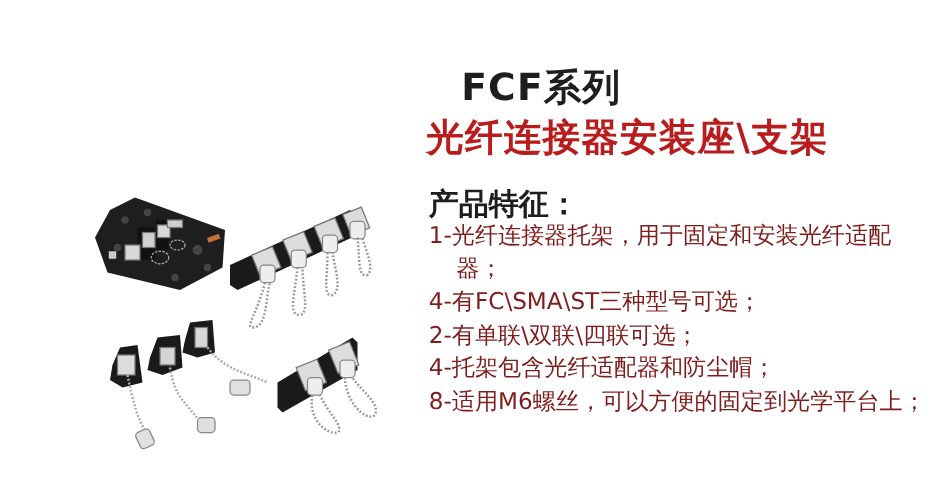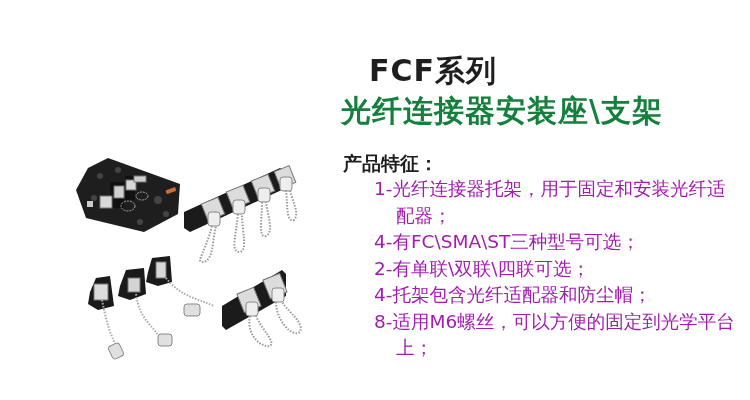--- a/index.html
+++ b/index.html
@@ -1,23 +1,23 @@
 <!DOCTYPE html>
 <html><head>
 <meta charset="utf-8">
 <style>
   html, body { margin: 0; padding: 0; }
   body { width: 750px; height: 400px; background: #ffffff; position: relative; overflow: hidden; font-family: "DejaVu Sans", sans-serif; color: #222; }
   .title-block { position: absolute; left: 341px; top: 52px; }
   .title1 { font-size: 30px; font-weight: bold; line-height: 38px; color: #1e1e1e; letter-spacing: 1px; margin-left: 28px; }
-  .title2 { font-size: 30px; font-weight: bold; line-height: 42px; color: #15803d; letter-spacing: 1px; }
+  .title2 { font-size: 30px; font-weight: bold; line-height: 42px; color: #b91c1c; letter-spacing: 1px; }
   .features { position: absolute; left: 343px; top: 150px; width: 400px; }
-  .feat-heading { font-size: 19px; font-weight: bold; line-height: 26px; color: #1e1e1e; }
+  .feat-heading { font-size: 24px; font-weight: bold; line-height: 26px; color: #1e1e1e; }
   .feat-list { list-style: none; margin: 0; padding: 0; }
-  .feat-item { font-size: 18.5px; line-height: 26.5px; color: #a21caf; padding-left: 22px; text-indent: -22px; white-space: pre-wrap; margin-left: 31px; }
+  .feat-item { font-size: 18.5px; line-height: 26.5px; color: #7f1d1d; padding-left: 22px; text-indent: -22px; white-space: pre-wrap; }
   .images { position: absolute; left: 0; top: 0; width: 330px; height: 400px; }
 </style>
 </head>
 <body>
 
 <div class="images">
 
   <div style="position:absolute;left:0;top:0;">
     <svg width="330" height="400" style="position:absolute;left:0;top:0;">
       <polygon points="88,168 108,158 180,184 178,214 144,232 86,218 76,190" fill="#1e1e1e"></polygon>

